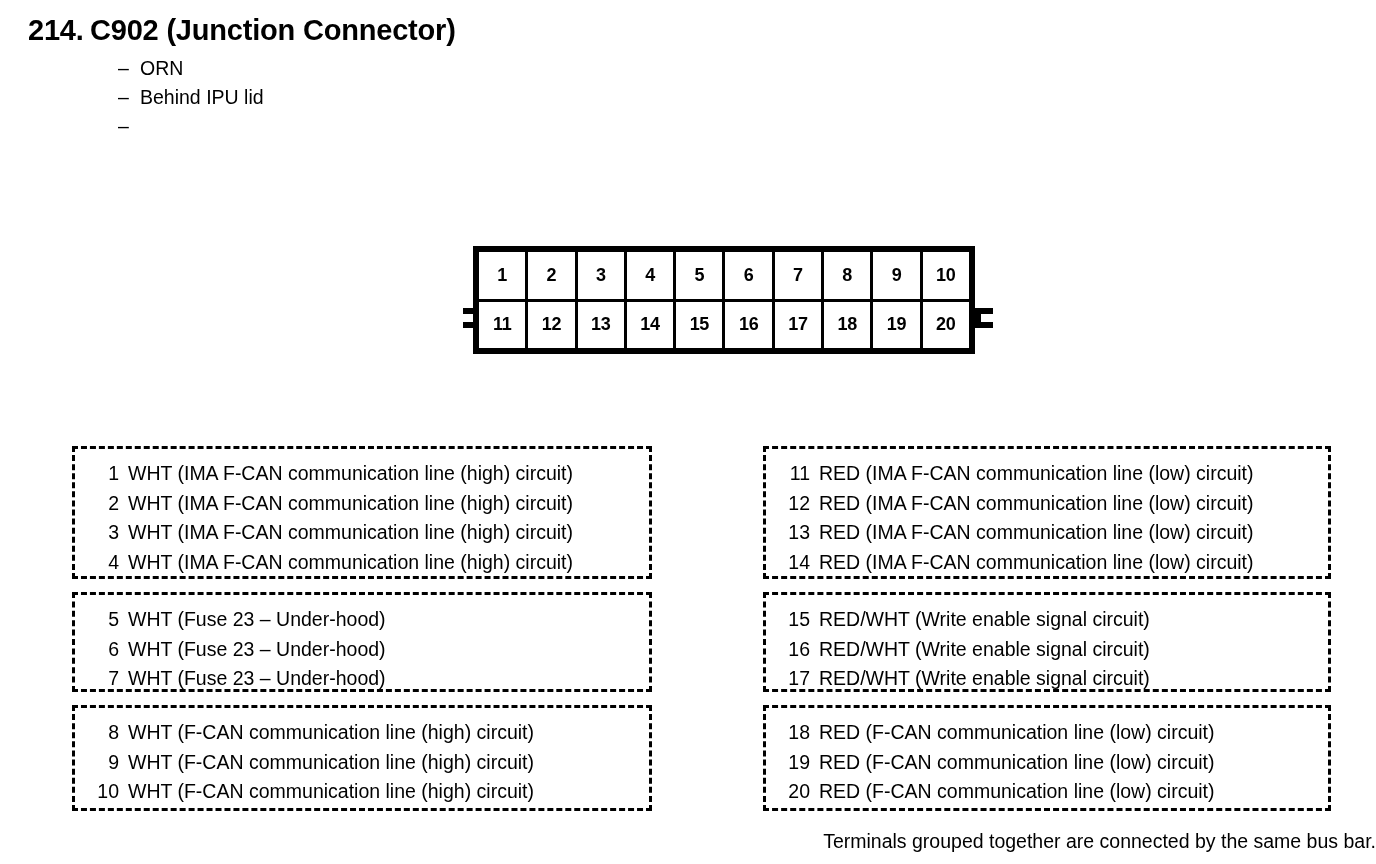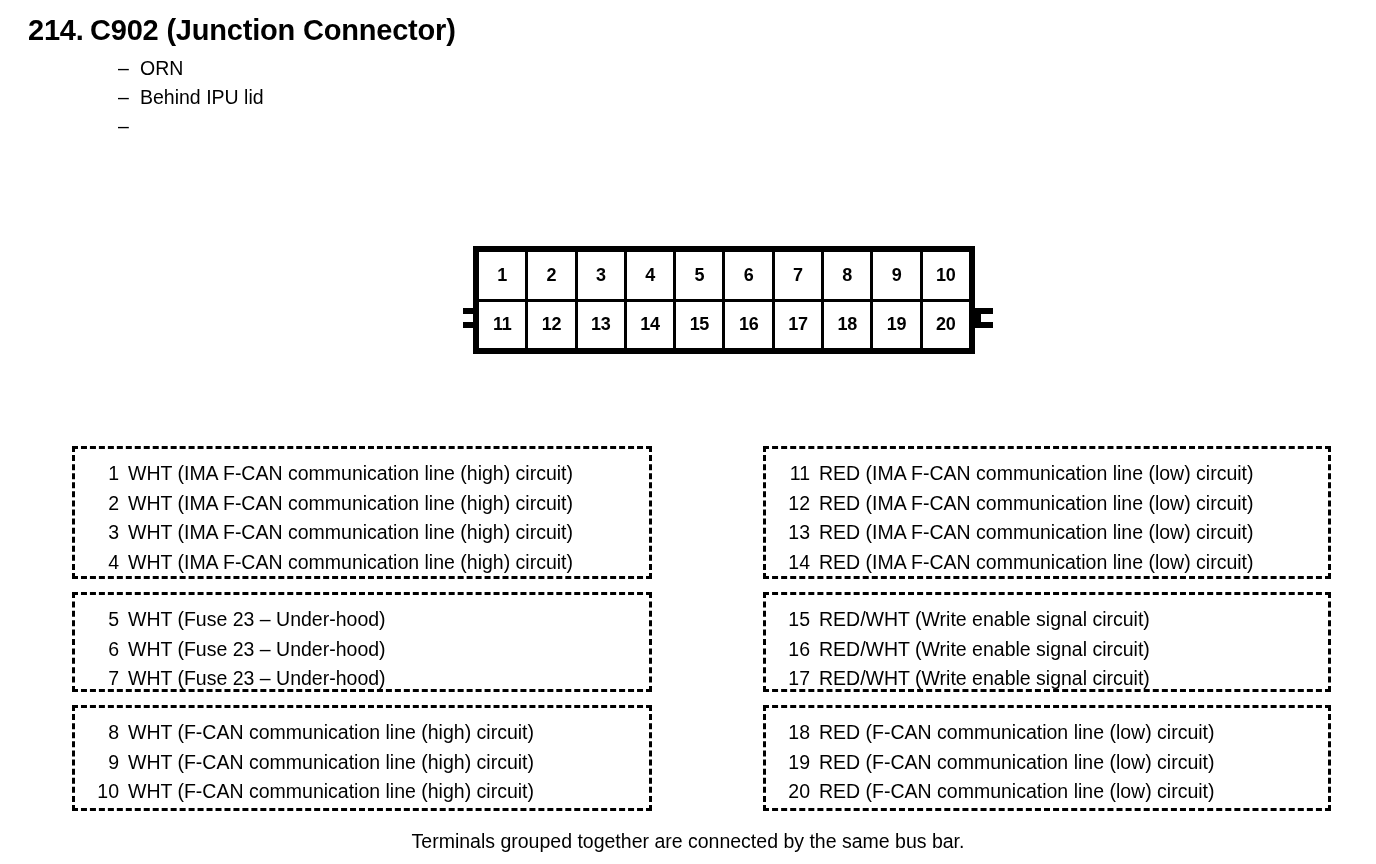--- a/index.html
+++ b/index.html
@@ -146,21 +146,21 @@
   .band-1 { top: 446px; height: 133px; }
   .band-2 { top: 592px; height: 100px; }
   .band-3 { top: 705px; height: 106px; }
 
   
   #footer-note {
     position: absolute;
     left: 0;
     top: 828px;
     width: 1376px;
-    text-align: center;
+    text-align: right;
     font-size: 19.5px;
     line-height: 26px;
   }
 </style>
 </head>
 <body>
 
 <div id="header-block">
   <div id="page-title">
     <span class="title-num">214.</span><span>C902 (Junction Connector)</span>

